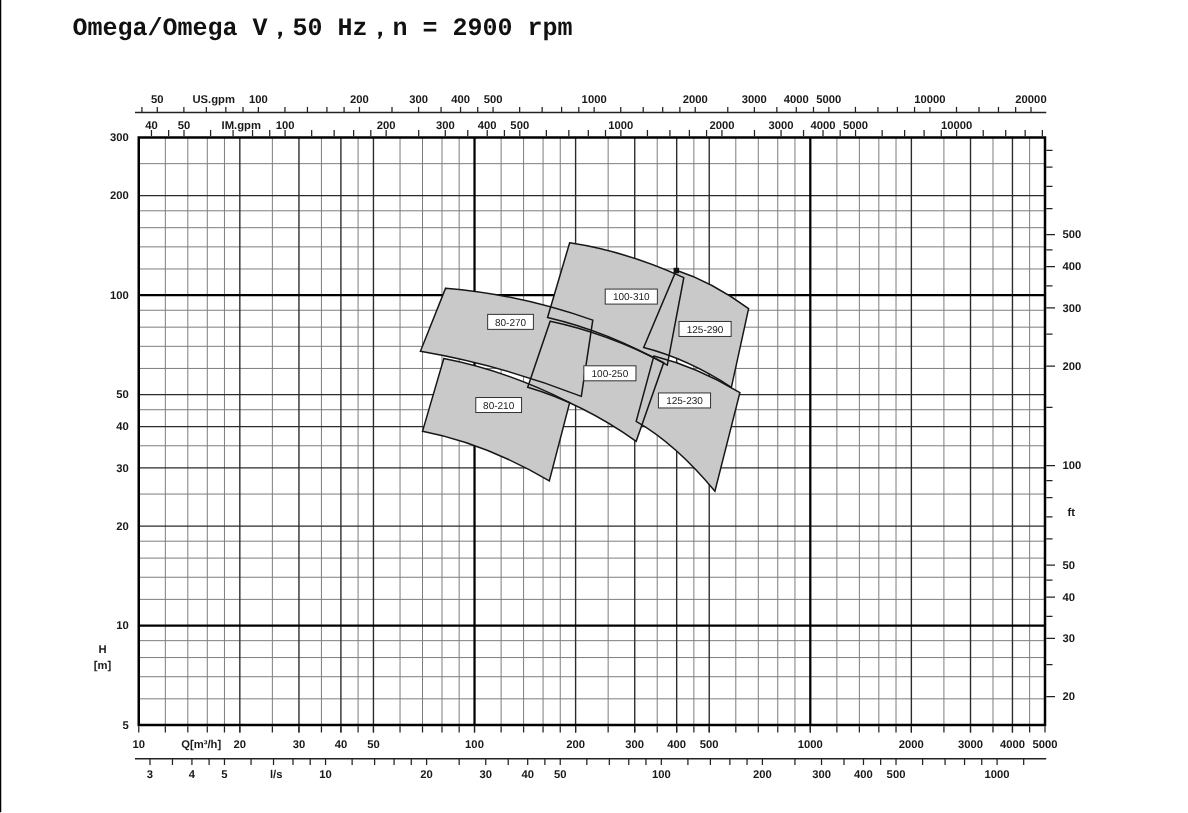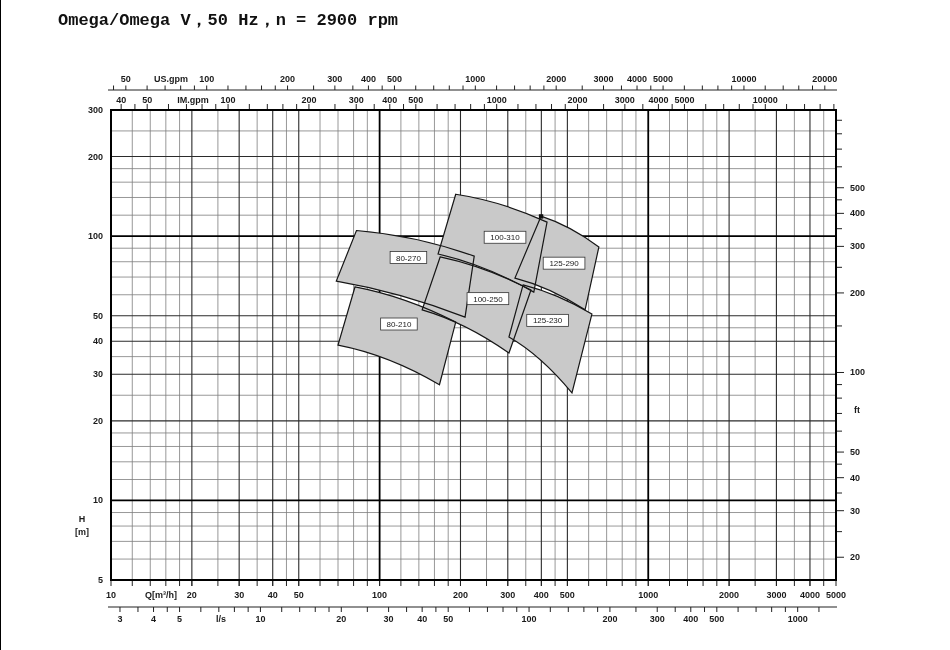--- a/index.html
+++ b/index.html
@@ -4,21 +4,21 @@
 <style>
   html,body{margin:0;padding:0;background:#ffffff;}
   #canvas{
     position:relative;width:950px;height:650px;background:#ffffff;
     border-left:1px solid #000;box-sizing:border-box;overflow:hidden;
     font-family:"Liberation Sans",sans-serif;
   }
   #title{
     position:absolute;left:57px;top:8px;
     font-family:"Liberation Mono","DejaVu Sans Mono",monospace;
-    font-size:17px;font-weight:bold;color:#111;letter-spacing:0px;white-space:pre;
+    font-size:20px;font-weight:bold;color:#111;letter-spacing:0px;white-space:pre;
   }
   svg{position:absolute;left:0;top:0;font-family:"Liberation Sans",sans-serif;}
 </style>
 </head>
 <body>
 
 <div id="canvas">
   <div id="title">Omega/Omega V，50 Hz，n = 2900 rpm</div>
   <svg id="chart-svg" width="950" height="650" viewBox="0 0 950 650">
       <line x1="131.26974486278172" y1="110" x2="131.26974486278172" y2="580" stroke="#7d7d7d" stroke-width="0.8"></line>

